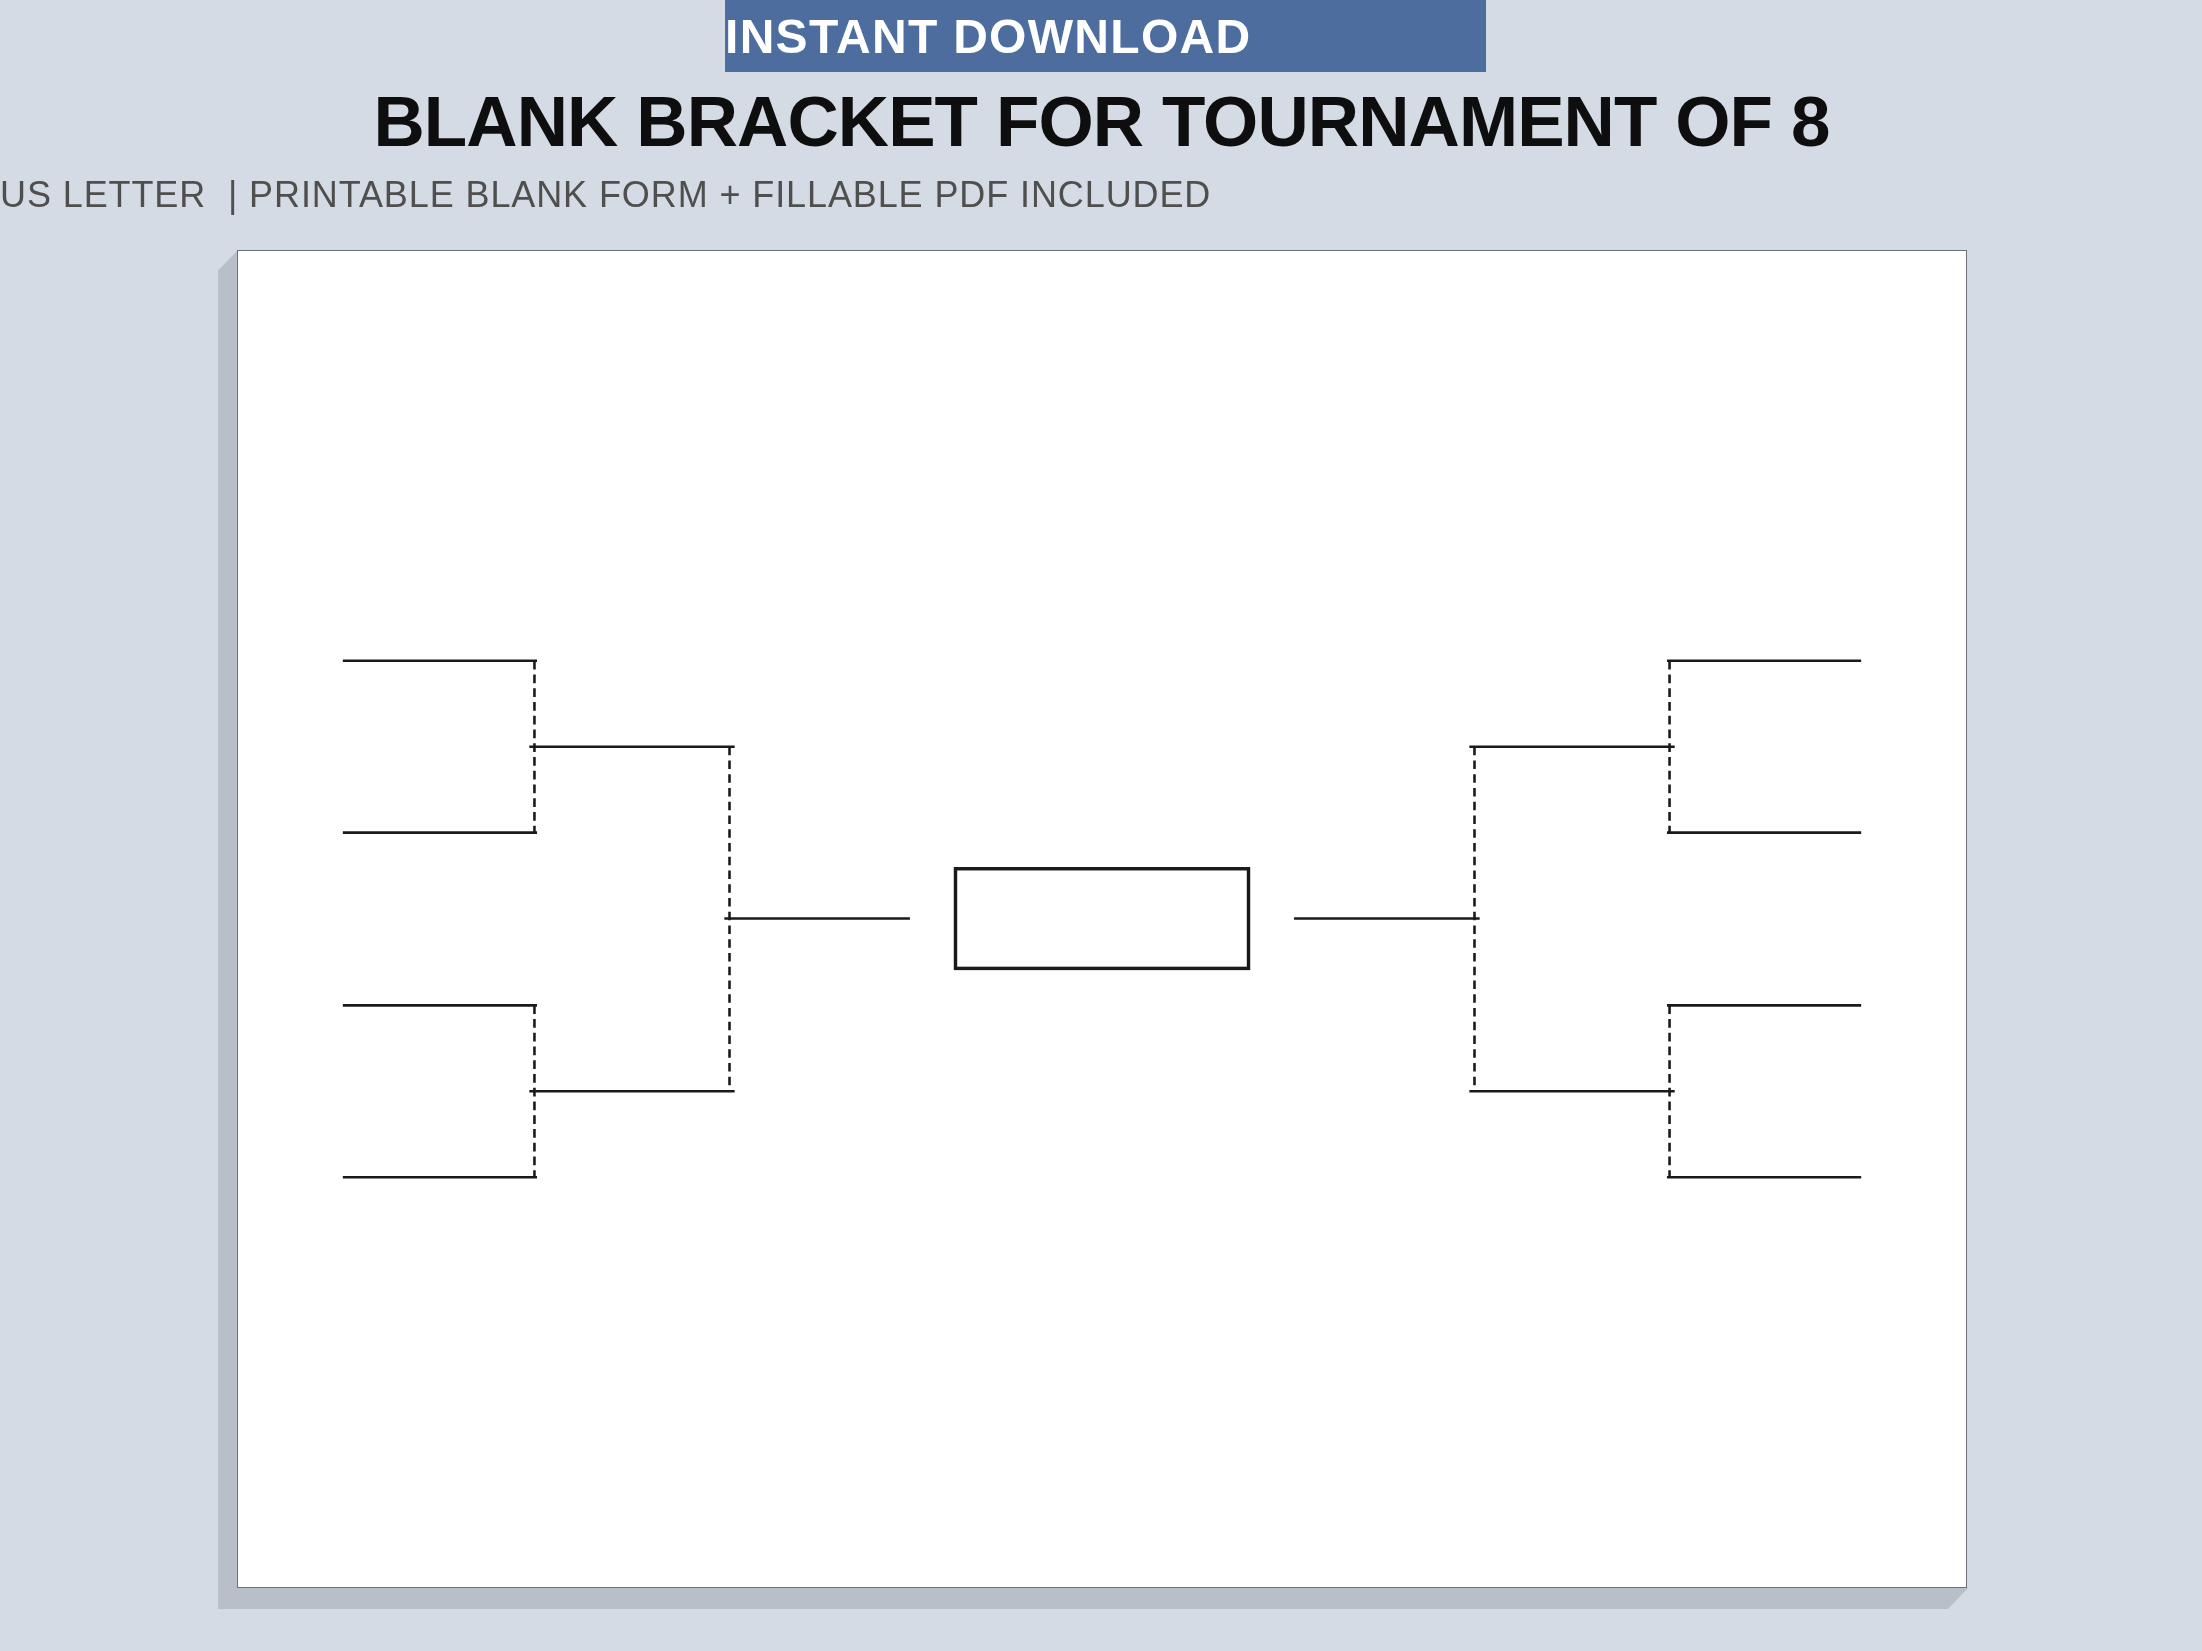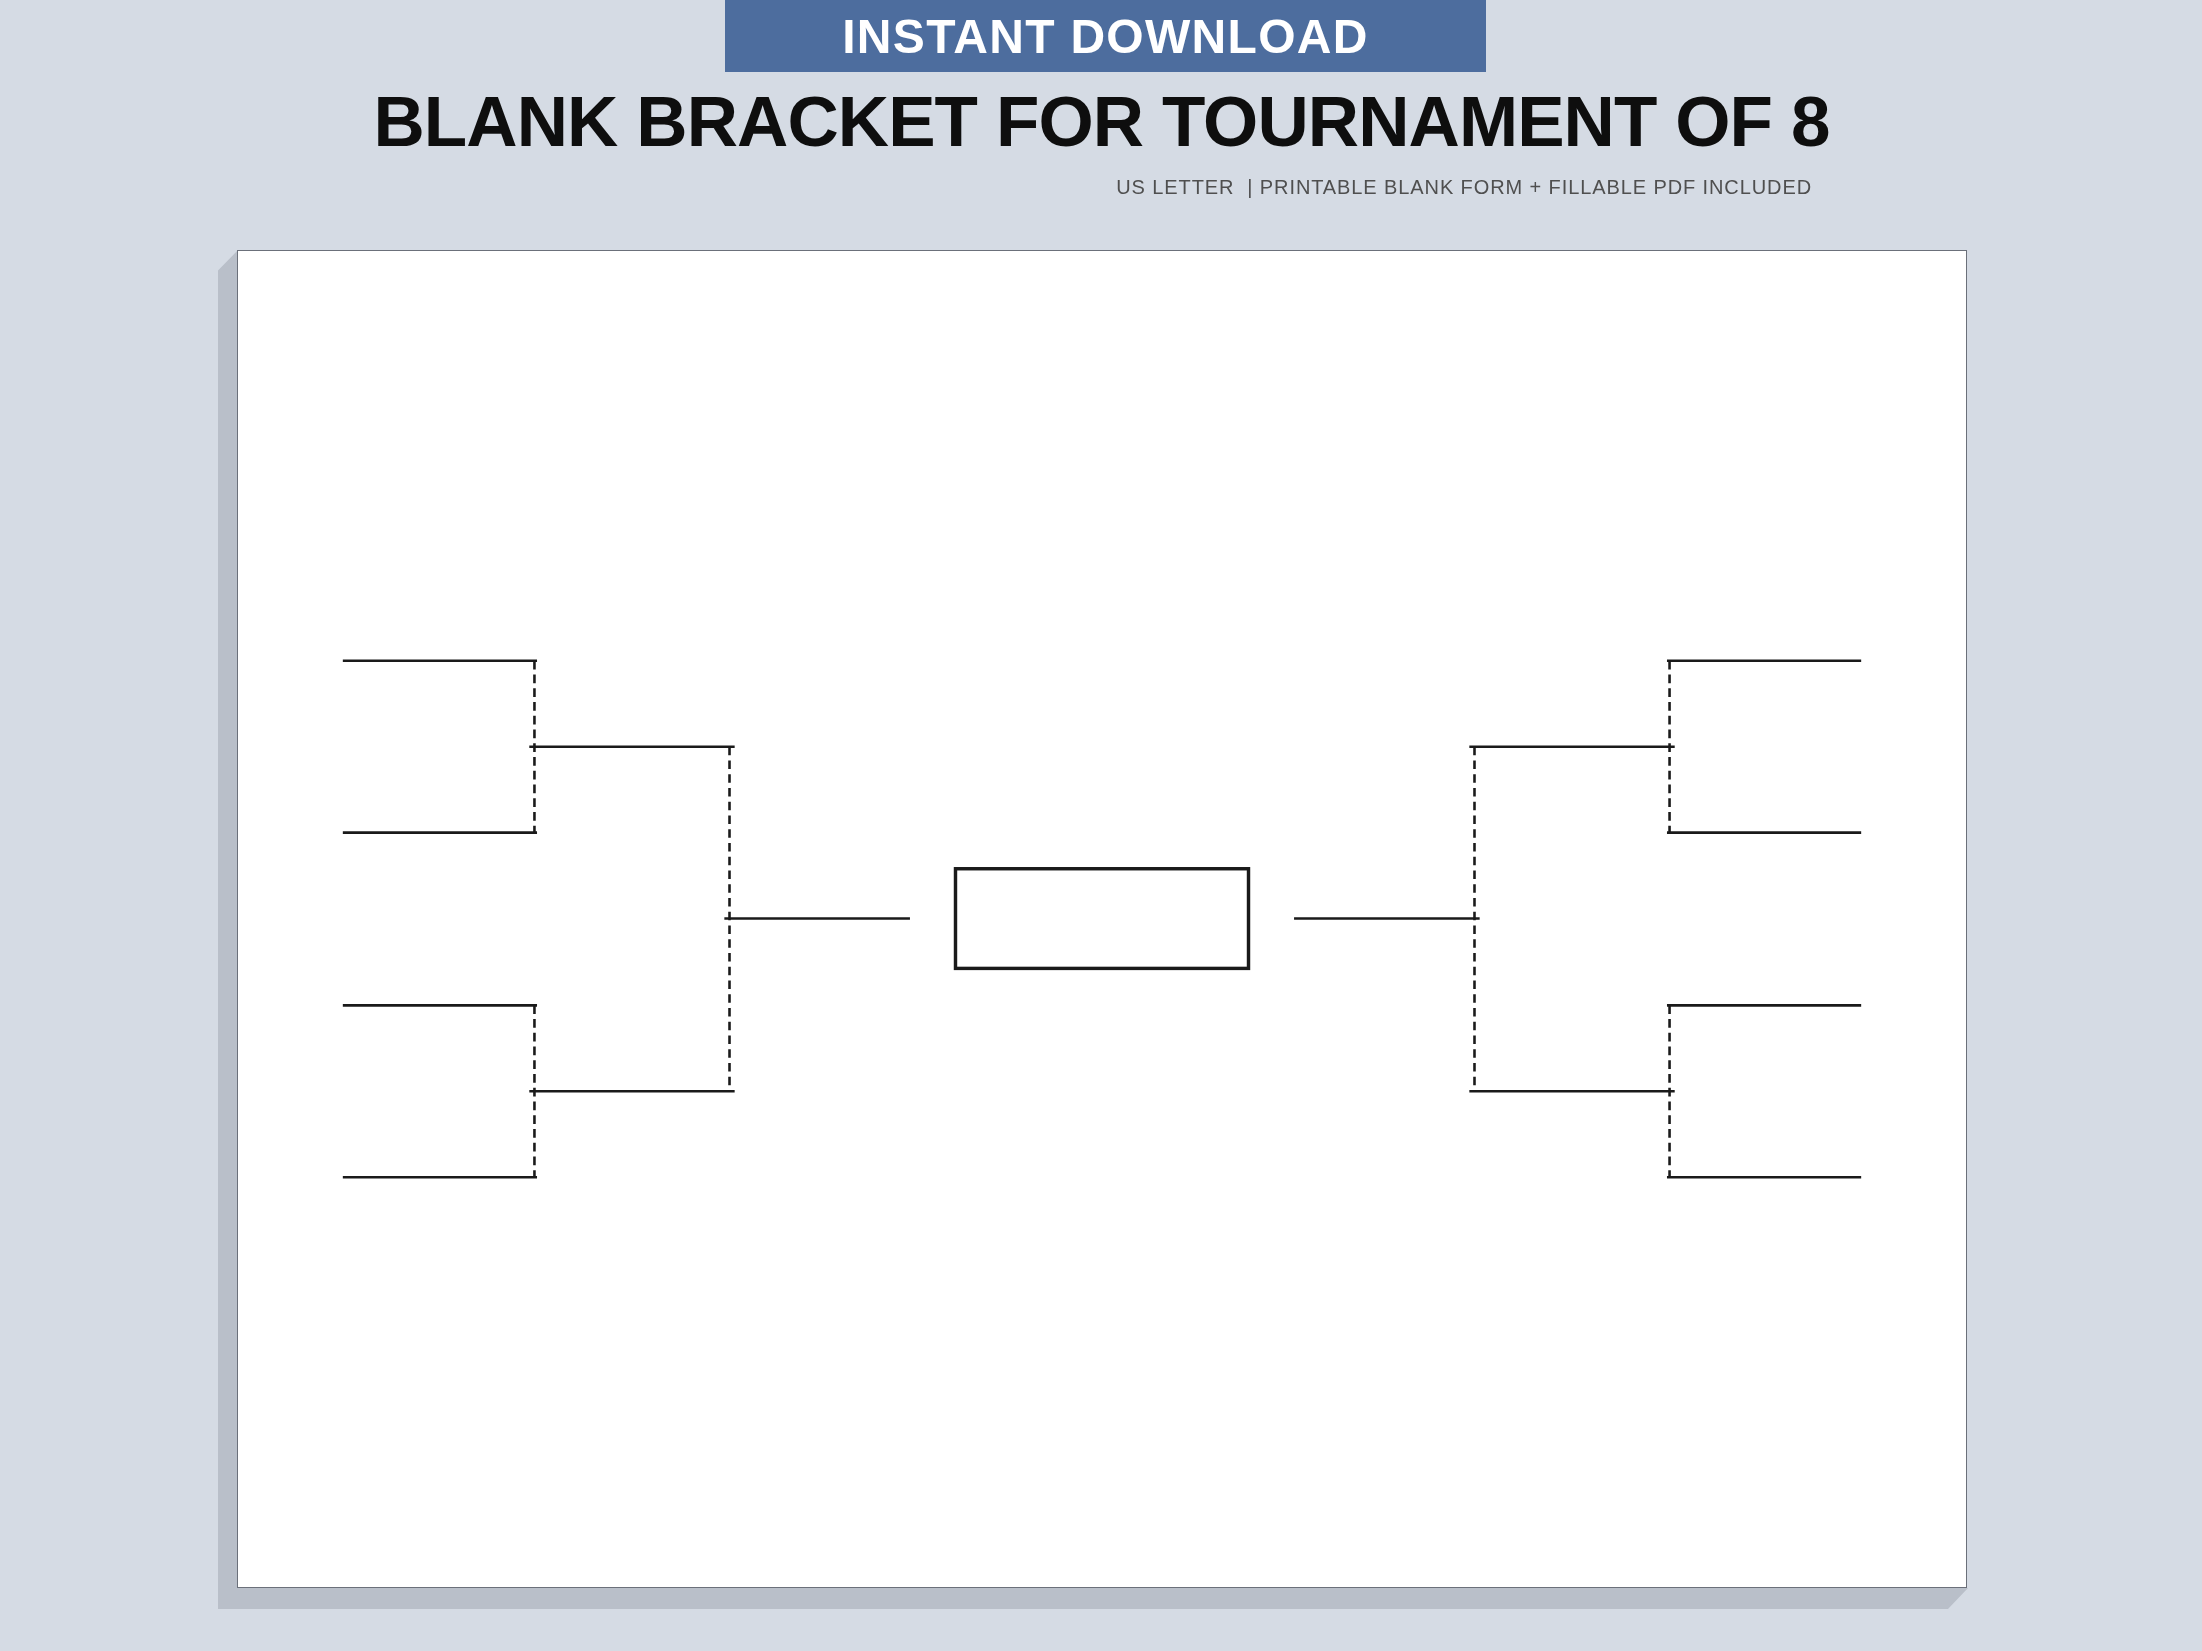--- a/index.html
+++ b/index.html
@@ -9,36 +9,36 @@
   }
   html,body{margin:0;padding:0;}
   body{font-family:"Liberation Sans","DejaVu Sans",sans-serif;}
   .stage{
     position:relative; width:2203px; height:1652px;
     background:var(--bg); overflow:hidden;
   }
   .banner{
     position:absolute; left:725px; top:0; width:761px; height:72px;
     background:var(--banner-bg);
-    display:flex; align-items:center; justify-content:center;
+    display:flex; align-items:center; 
   }
   .banner span{
     color:var(--banner-fg); font-weight:700; font-size:48px; letter-spacing:1.3px;
     white-space:pre;
   }
   .title{
     position:absolute; left:0; top:86px; width:2203px; margin:0;
     text-align:center; color:var(--title-fg);
     font-weight:700; font-size:71px; line-height:1; letter-spacing:-0.9px;
     white-space:pre;
   }
   .subtitle{
     position:absolute; left:0; top:177px; width:1812px;
-    text-align:right; color:var(--subtitle-fg);
-    font-weight:400; font-size:20px; line-height:1; letter-spacing:0.9px;
+    text-align:left; color:var(--subtitle-fg);
+    font-weight:400; font-size:36px; line-height:1; letter-spacing:0.9px;
     white-space:pre;
   }
   .page-shadow{
     position:absolute; left:218px; top:250px; width:1750px; height:1359px;
     background:var(--shadow);
     clip-path:polygon(20px 0, 0 20.6px, 0 1359px, 1730px 1359px, 1750px 1338px, 20px 1338px);
   }
   .page{
     position:absolute; left:237px; top:250px; width:1730px; height:1338px;
     background:var(--page-bg);

